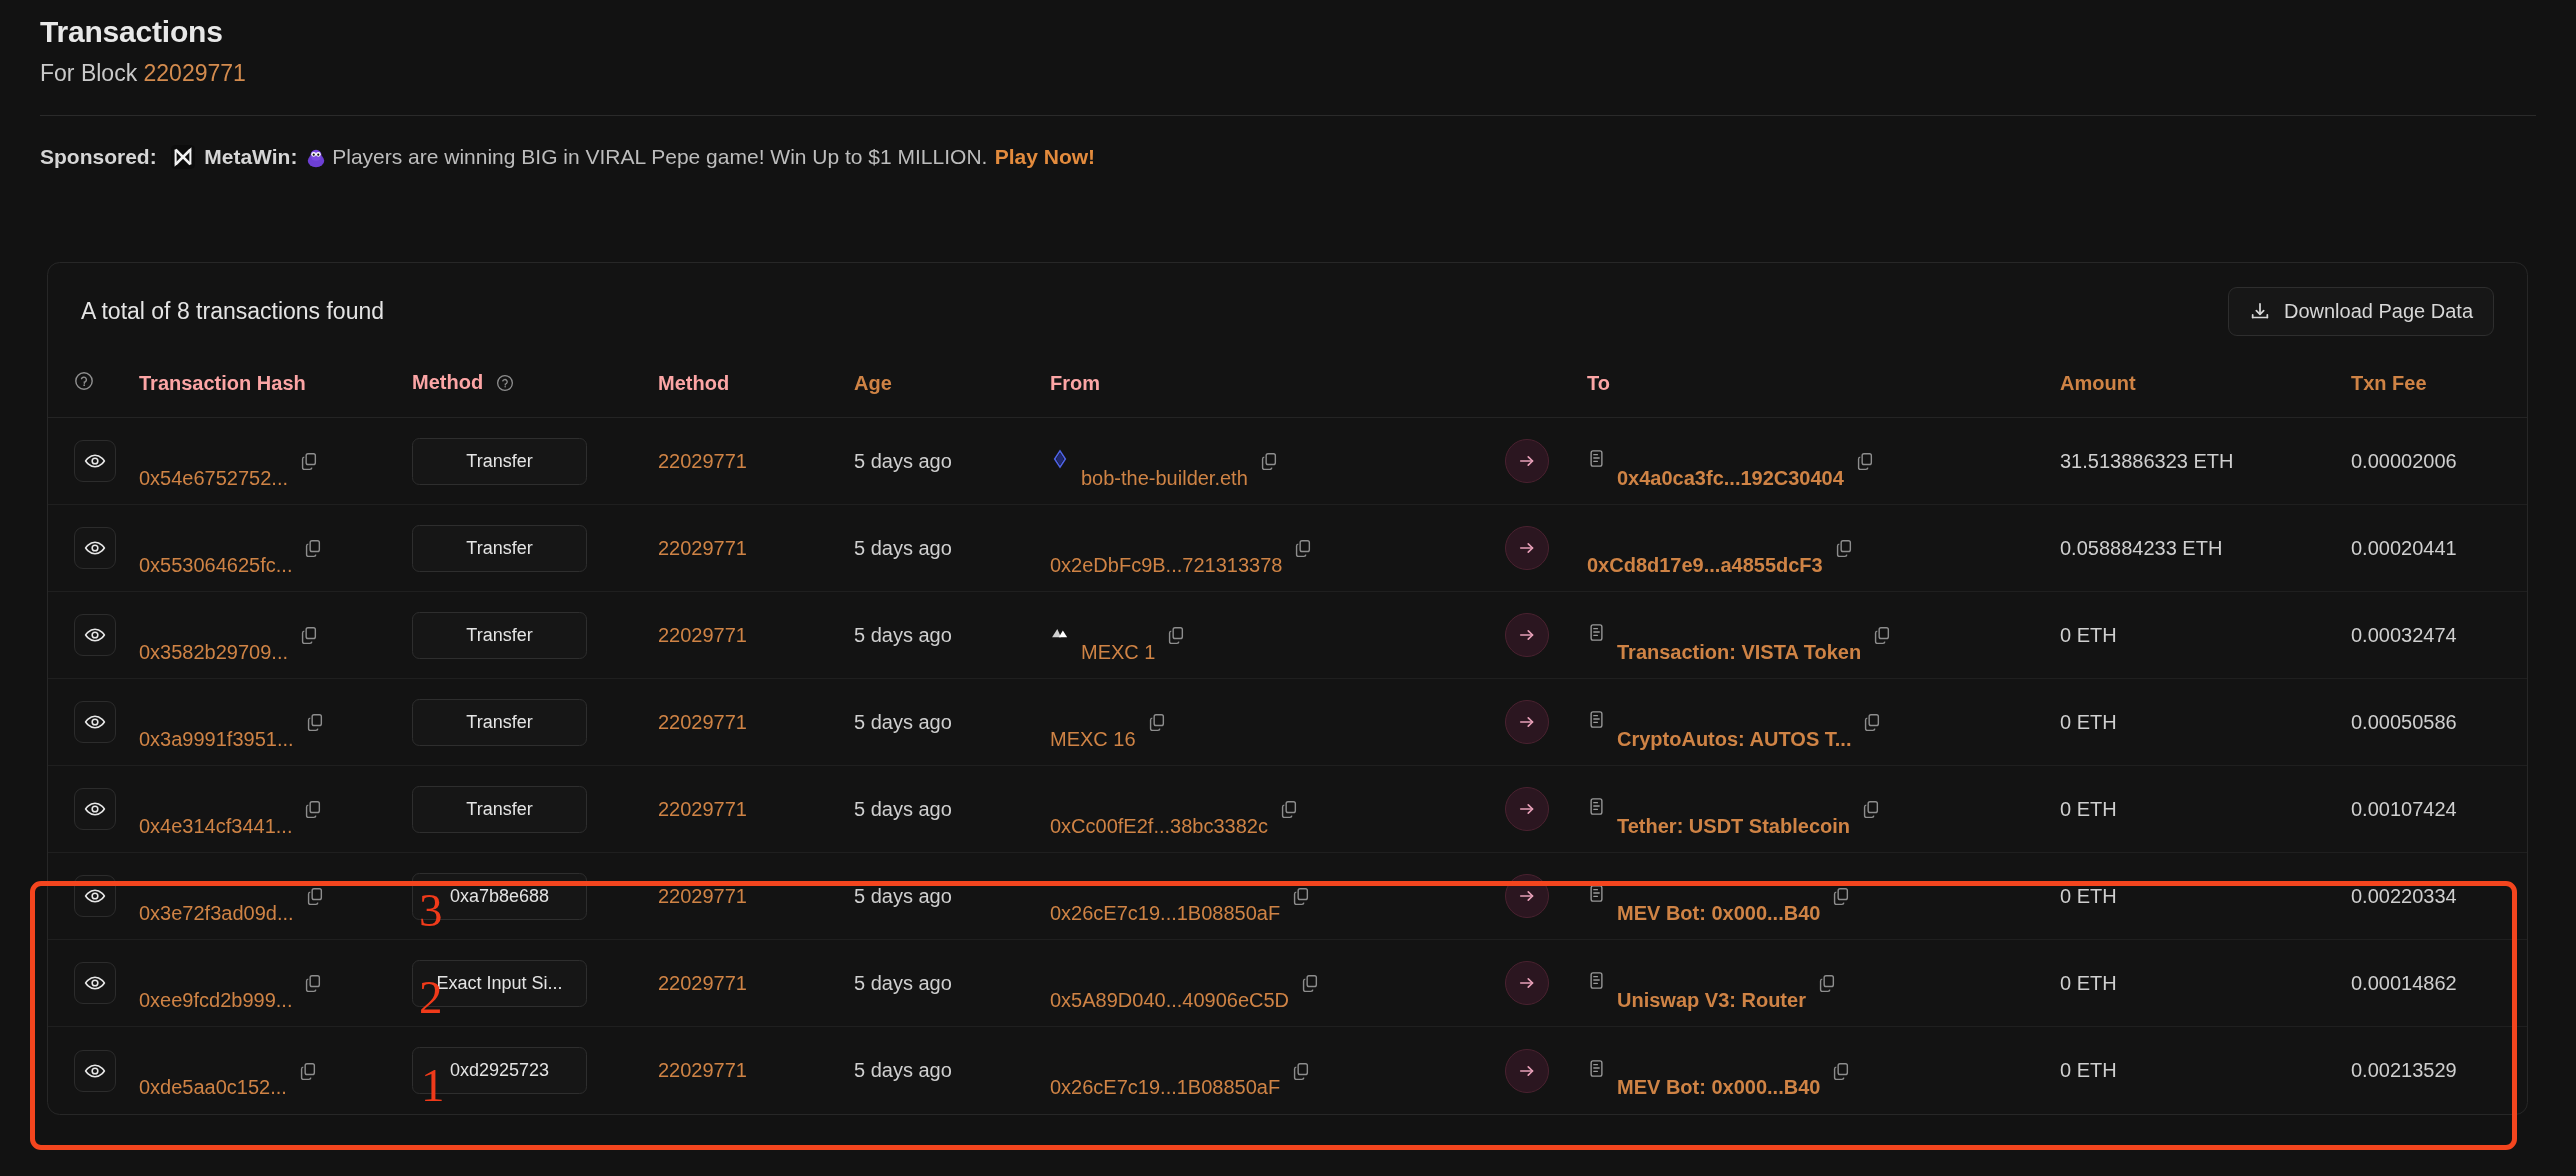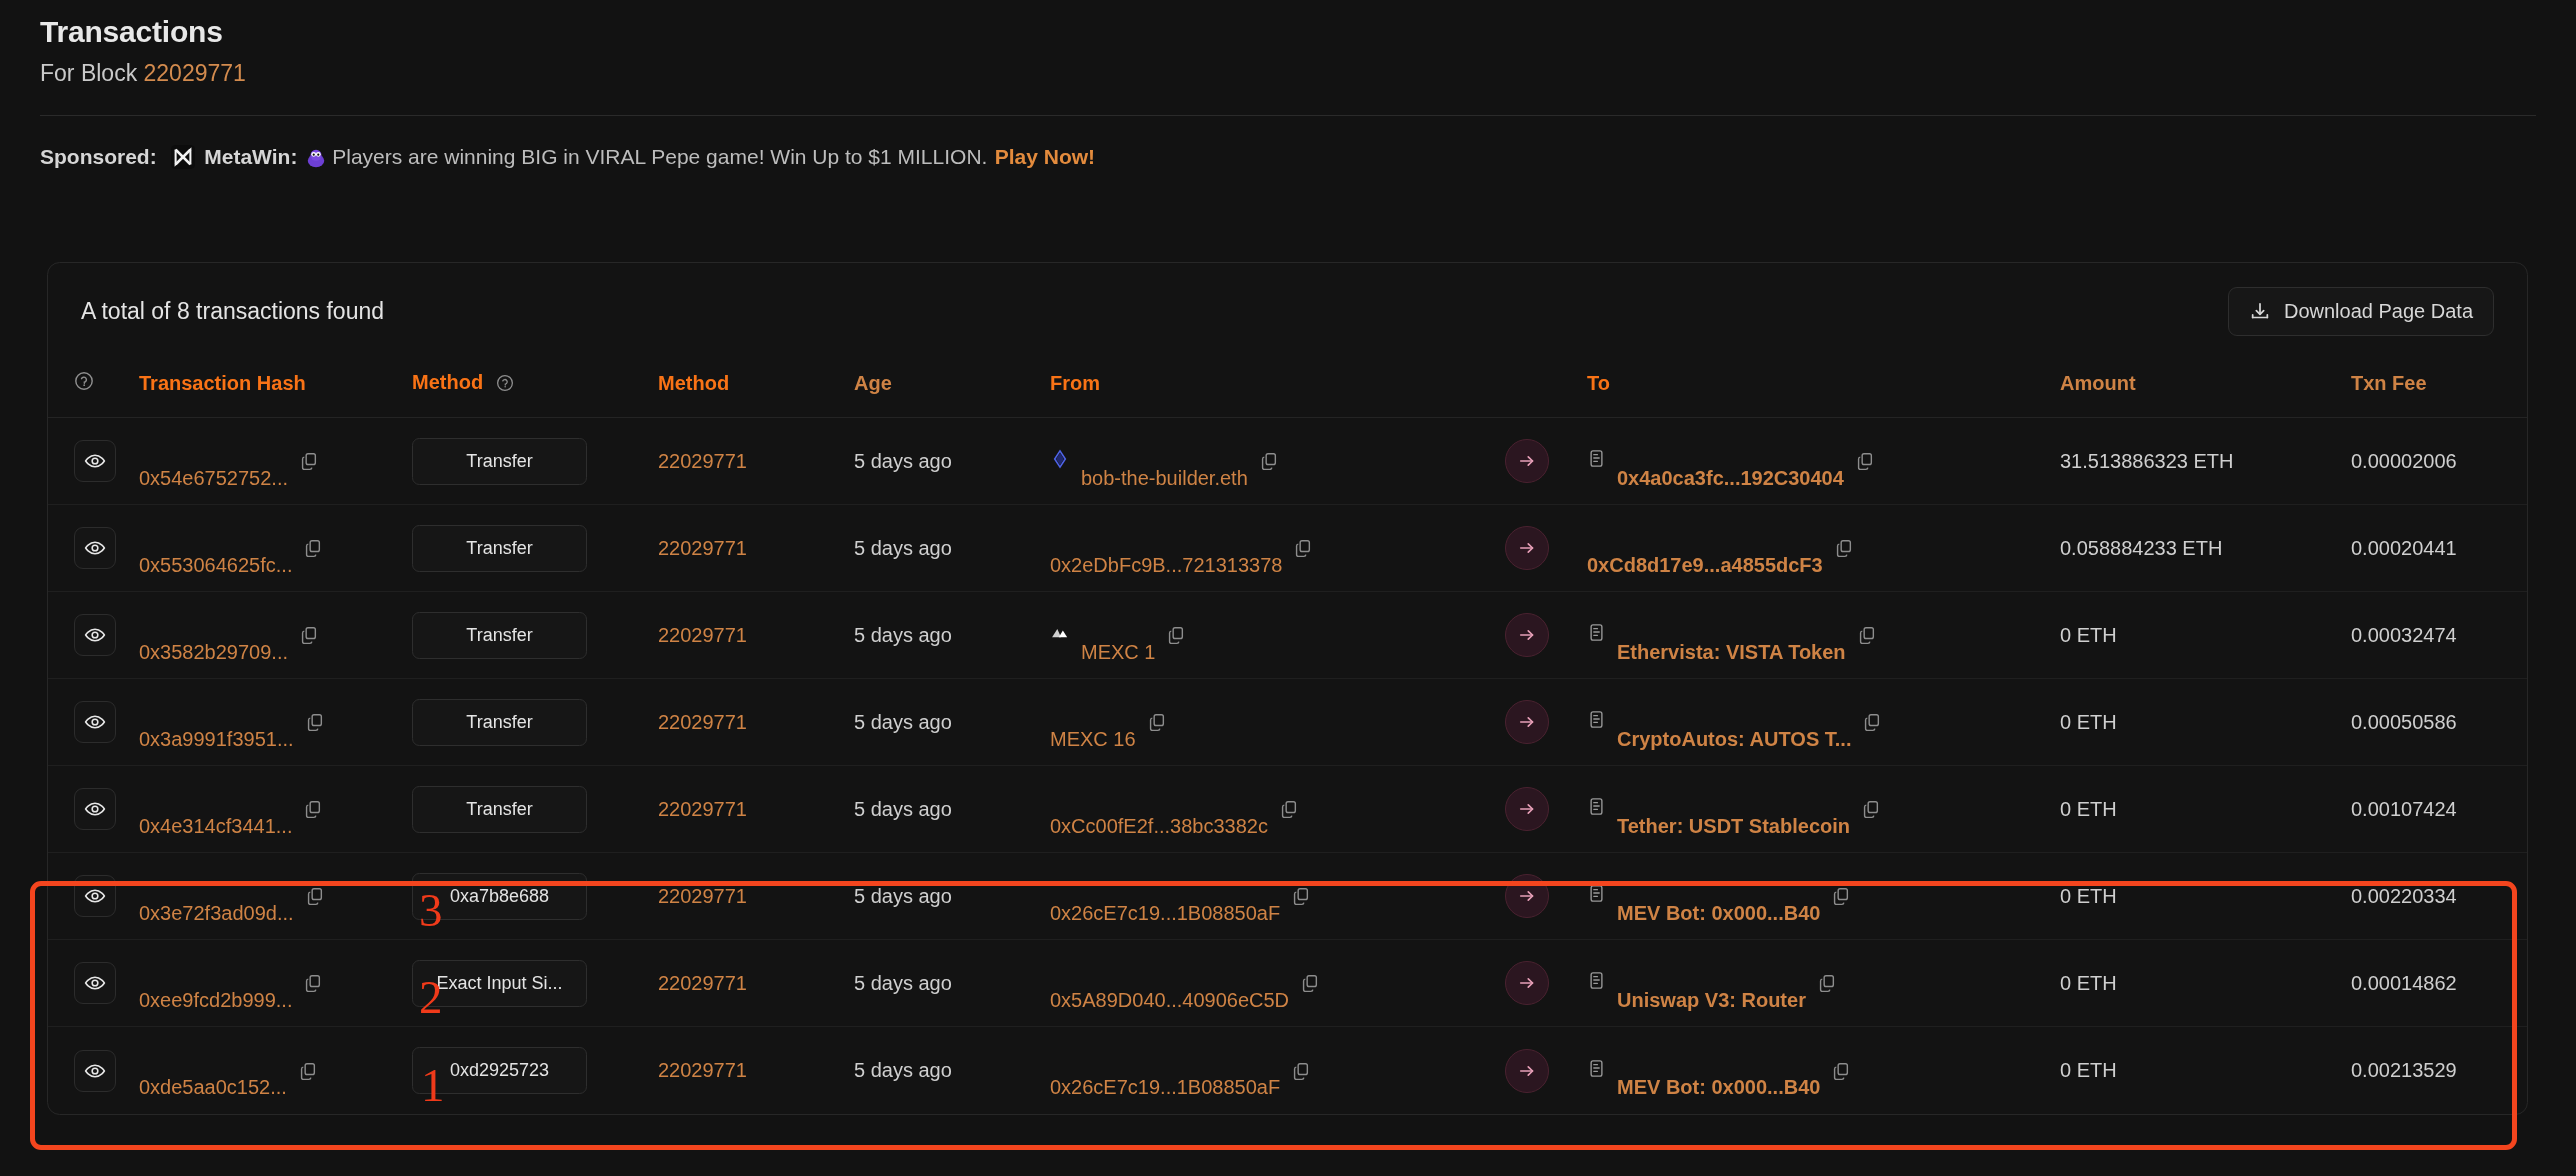--- a/index.html
+++ b/index.html
@@ -92,21 +92,21 @@
     white-space: nowrap;
   }
   .dl-btn svg { display: block; }
 
   
   table.tx { width: 100%; border-collapse: collapse; table-layout: fixed; }
   table.tx thead th {
     text-align: left;
     font-size: 20px;
     font-weight: bold;
-    color: #f97316;
+    color: #fca5a5;
     padding: 12.7px 0 20px 0;
     border-bottom: 0.9px solid #242424;
     white-space: nowrap;
   }
   table.tx thead th.accent { color: #cf8345; }
   table.tx tbody td {
     font-size: 20px;
     color: #cfcfcf;
     padding: 0;
     height: 87px;
@@ -458,21 +458,21 @@
                   <path d="M13.5 7l5.2 5-5.2 5"></path>
                 </svg>
               </div>
             </td>
             <td class="c-to">
               <div class="cellflex">
                 <span class="contract-ico"><svg width="19" height="19" viewBox="0 0 24 24" fill="none" stroke="#9a9a9a" stroke-width="1.7">
                     <rect x="5.2" y="2.4" width="13.6" height="19.2" rx="2.4"></rect>
                     <path d="M8.6 7.2h4.6M8.6 11.4h6.8M8.6 15.6h4.6" stroke-linecap="round"></path>
                   </svg></span>
-                <a class="orange trunc">Ethervista: VISTA Token</a>
+                <a class="orange trunc">Transaction: VISTA Token</a>
                 <span class="copy-ico">
                   <svg width="20" height="20" viewBox="0 0 24 24" fill="none" stroke="#8d8d8d" stroke-width="1.7">
                     <rect x="8.6" y="3.2" width="11" height="13" rx="2.2"></rect>
                     <path d="M15.4 19.9a2.3 2.3 0 0 1-2.3 2.1H6.6a2.3 2.3 0 0 1-2.3-2.3V9.6a2.3 2.3 0 0 1 2.1-2.3"></path>
                   </svg>
                 </span>
               </div>
             </td>
             <td class="c-amt white">0 ETH</td>
             <td class="c-fee grey">0.00032474</td>

